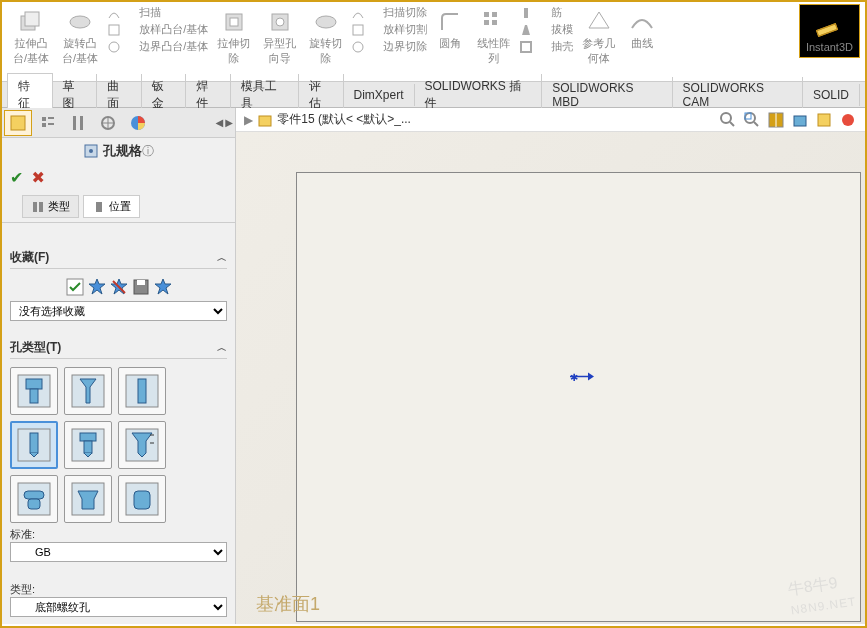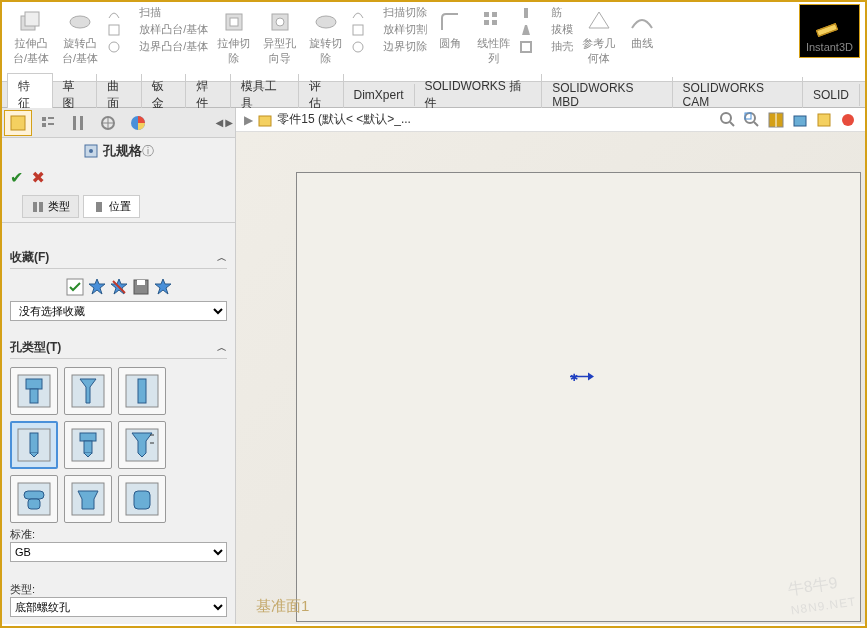--- a/index.html
+++ b/index.html
@@ -27,29 +27,29 @@
 .section { margin-bottom: 10px; }
 .section-header { font-weight: bold; font-size: 12px; color: #333; margin-bottom: 4px; display: flex; justify-content: space-between; align-items: center; padding: 2px 0; border-bottom: 1px solid #ccc; margin-top: 16px; }
 .fav-icons { display: flex; gap: 2px; padding: 4px 0; justify-content: center; }
 .fav-icon { width: 20px; height: 20px; cursor: pointer; }
 .fav-select { width: 100%; background: #fff; border: 1px solid #aaa; padding: 2px 4px; font-size: 11px; }
 .hole-grid { display: grid; grid-template-columns: repeat(3, 48px); gap: 6px; padding: 4px 0; }
 .hole-btn { width: 48px; height: 48px; border: 1px solid #999; background: #f8f8f8; cursor: pointer; display: flex; align-items: center; justify-content: center; border-radius: 2px; }
 .hole-btn.selected { background: #d0e4f5; border: 2px solid #4a90d9; }
 .form-row { margin-bottom: 20px; }
 .form-label { font-size: 11px; color: #333; }
-.form-select { width: 100%; border: 1px solid #aaa; padding: 2px 0; font-size: 11px; background: #fff; }
+.form-select { width: 100%; border: 1px solid #aaa; padding: 2px 20px; font-size: 11px; background: #fff; }
 .viewport { flex: 1; position: relative; background: #f5f5f5; }
 .vp-header { height: 24px; background: #fff; display: flex; align-items: center; justify-content: space-between; padding: 0 8px; border-bottom: 1px solid #ddd; }
 .vp-title { font-size: 12px; color: #333; display: flex; align-items: center; gap: 4px; }
 .vp-tools { display: flex; gap: 6px; }
 .vp-tool { width: 18px; height: 18px; cursor: pointer; }
 .canvas { position: absolute; top: 24px; left: 0; right: 0; bottom: 0; background: linear-gradient(135deg, #f0ede6 0%, #e8e5de 100%); }
 .plane-rect { position: absolute; top: 40px; left: 60px; right: 4px; bottom: 2px; border: 1px solid #888; background: #f2f0ea; }
-.plane-label { position: absolute; bottom: 8px; left: 20px; font-size: 15px; color: #c4a86a; font-weight: normal; }
+.plane-label { position: absolute; bottom: 8px; left: 20px; font-size: 18px; color: #c4a86a; font-weight: normal; }
 .origin { position: absolute; top: 50%; left: 55%; transform: translate(-50%, -50%); }
 .watermark { position: absolute; bottom: 10px; right: 10px; color: #ccc; font-size: 16px; transform: rotate(-8deg); opacity: 0.5; }
 .chevron { font-size: 10px; color: #666; cursor: pointer; }
 </style>
 </head>
 <body>
 
 <div class="ribbon">
   <div class="ribbon-big">
     <svg width="28" height="28" viewBox="0 0 28 28">

